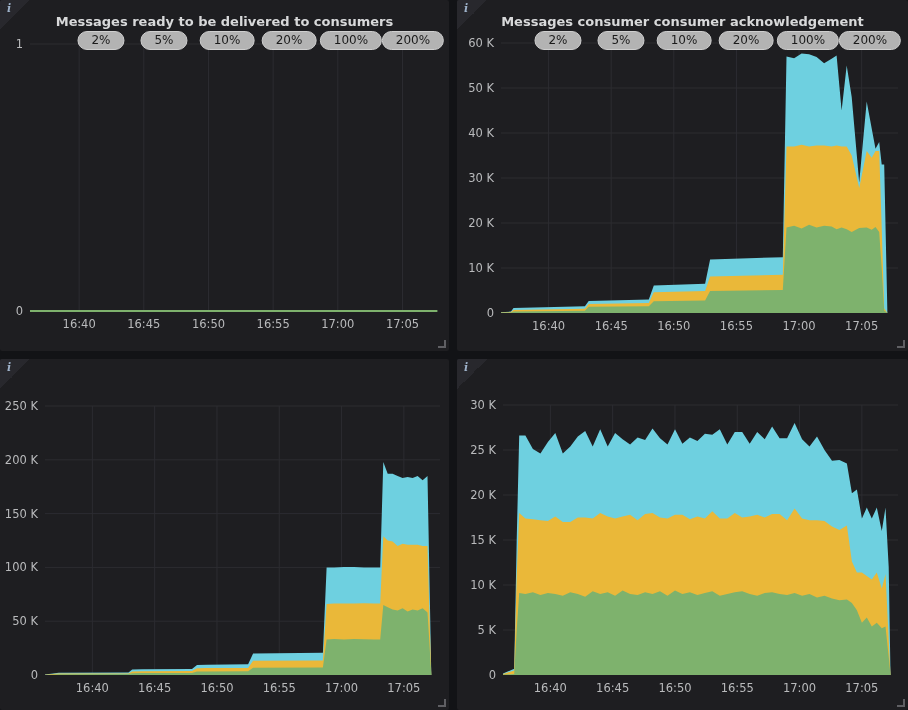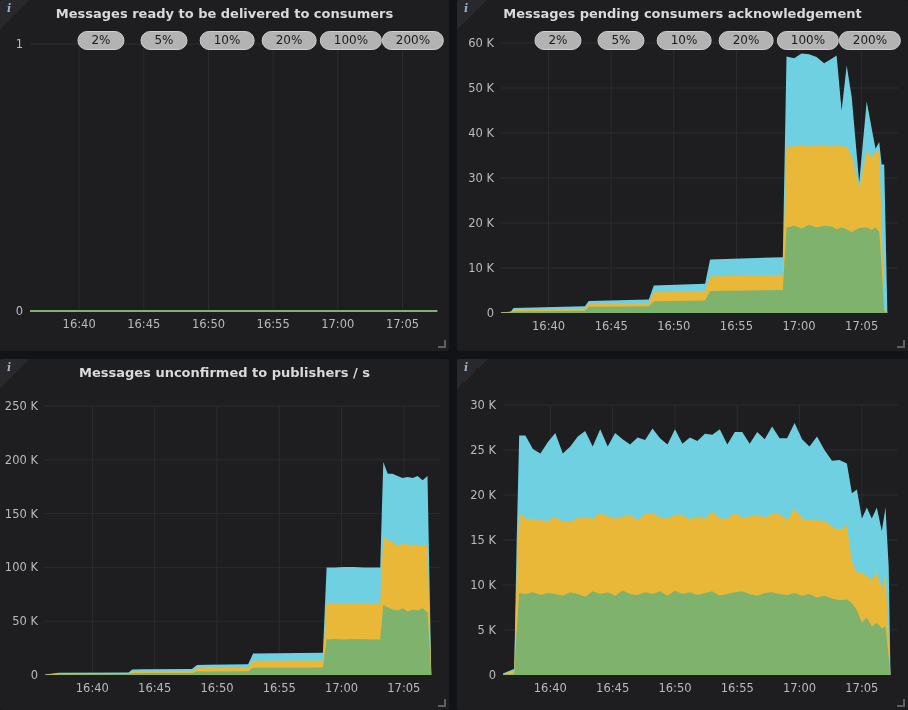--- a/index.html
+++ b/index.html
@@ -4,21 +4,21 @@
 <style>
   html,body{margin:0;padding:0;background:#121316;}
   .dashboard{
     position:relative;width:908px;height:710px;
     background:var(--page-bg,#121316);
     display:grid;grid-template-columns:449px 451px;grid-template-rows:351px 351px;gap:8px;
     font-family:"DejaVu Sans","Liberation Sans",sans-serif;
   }
   .panel{position:relative;background:var(--panel-bg,#1e1e21);border-radius:2px;overflow:hidden;}
   .panel-title{
-    position:absolute;top:5px;left:0;right:0;margin:1px;text-align:center;
+    position:absolute;top:5px;left:0;right:0;margin:9px;text-align:center;
     font-size:13px;font-weight:bold;color:var(--title-color,#d8d9da);cursor:pointer;z-index:3;
   }
   .chart{position:absolute;inset:0;display:block;width:100%;height:100%;}
   .chart text{font-family:"DejaVu Sans","Liberation Sans",sans-serif;}
   .info-corner{
     position:absolute;top:0;left:0;width:30px;height:30px;z-index:4;cursor:pointer;
     background:linear-gradient(135deg,var(--corner-bg,#28282d) 50%,transparent 50%);
   }
   .info-i{
     position:absolute;top:2px;left:7px;
@@ -74,21 +74,21 @@
         <div class="badge" style="left: 351px;">100%</div>
         <div class="badge" style="left: 413px;">200%</div>
       </div>
     <div class="resize-handle"></div>
   </section>
 
   <section class="panel">
     <div class="info-corner">
       <span class="info-i">i</span>
     </div>
-    <h2 class="panel-title">Messages pending consumers acknowledgement</h2>
+    <h2 class="panel-title">Messages consumer consumer acknowledgement</h2>
     <svg class="chart" viewBox="0 0 451 351" preserveAspectRatio="none">
         <line x1="91.58990536277598" x2="91.58990536277598" y1="43" y2="313" stroke="#2c2c31" stroke-width="1"></line>
         <text x="91.58990536277598" y="330" text-anchor="middle" font-size="11.5" fill="#b9babc">16:40</text>
         <line x1="154.20820189274443" x2="154.20820189274443" y1="43" y2="313" stroke="#2c2c31" stroke-width="1"></line>
         <text x="154.20820189274443" y="330" text-anchor="middle" font-size="11.5" fill="#b9babc">16:45</text>
         <line x1="216.82649842271286" x2="216.82649842271286" y1="43" y2="313" stroke="#2c2c31" stroke-width="1"></line>
         <text x="216.82649842271286" y="330" text-anchor="middle" font-size="11.5" fill="#b9babc">16:50</text>
         <line x1="279.4447949526813" x2="279.4447949526813" y1="43" y2="313" stroke="#2c2c31" stroke-width="1"></line>
         <text x="279.4447949526813" y="330" text-anchor="middle" font-size="11.5" fill="#b9babc">16:55</text>
         <line x1="342.0630914826498" x2="342.0630914826498" y1="43" y2="313" stroke="#2c2c31" stroke-width="1"></line>
@@ -120,21 +120,20 @@
         <div class="badge" style="left: 351px;">100%</div>
         <div class="badge" style="left: 413px;">200%</div>
       </div>
     <div class="resize-handle"></div>
   </section>
 
   <section class="panel">
     <div class="info-corner">
       <span class="info-i">i</span>
     </div>
-    <h2 class="panel-title">Messages unconfirmed to publishers / s</h2>
     <svg class="chart" viewBox="0 0 449 351" preserveAspectRatio="none">
         <line x1="92.35015772870659" x2="92.35015772870659" y1="47" y2="316" stroke="#2c2c31" stroke-width="1"></line>
         <text x="92.35015772870659" y="333" text-anchor="middle" font-size="11.5" fill="#b9babc">16:40</text>
         <line x1="154.65299684542583" x2="154.65299684542583" y1="47" y2="316" stroke="#2c2c31" stroke-width="1"></line>
         <text x="154.65299684542583" y="333" text-anchor="middle" font-size="11.5" fill="#b9babc">16:45</text>
         <line x1="216.95583596214504" x2="216.95583596214504" y1="47" y2="316" stroke="#2c2c31" stroke-width="1"></line>
         <text x="216.95583596214504" y="333" text-anchor="middle" font-size="11.5" fill="#b9babc">16:50</text>
         <line x1="279.2586750788643" x2="279.2586750788643" y1="47" y2="316" stroke="#2c2c31" stroke-width="1"></line>
         <text x="279.2586750788643" y="333" text-anchor="middle" font-size="11.5" fill="#b9babc">16:55</text>
         <line x1="341.5615141955835" x2="341.5615141955835" y1="47" y2="316" stroke="#2c2c31" stroke-width="1"></line>

